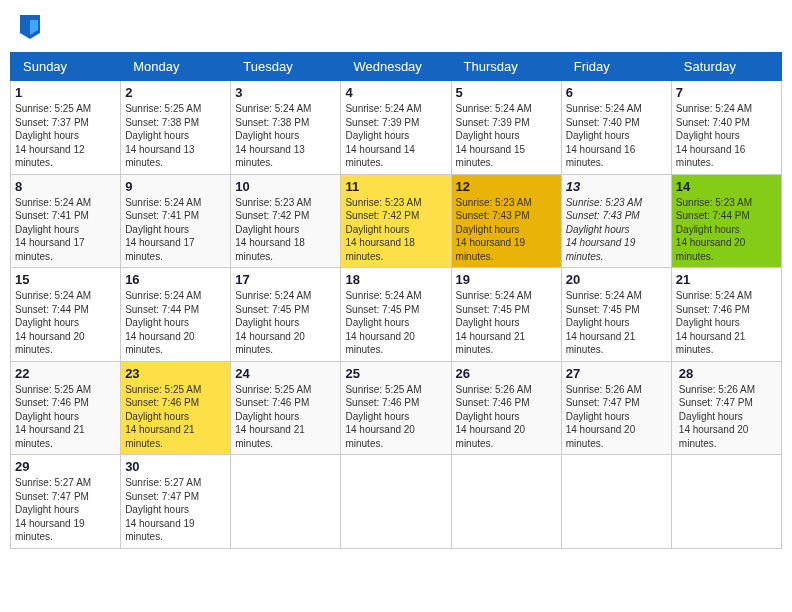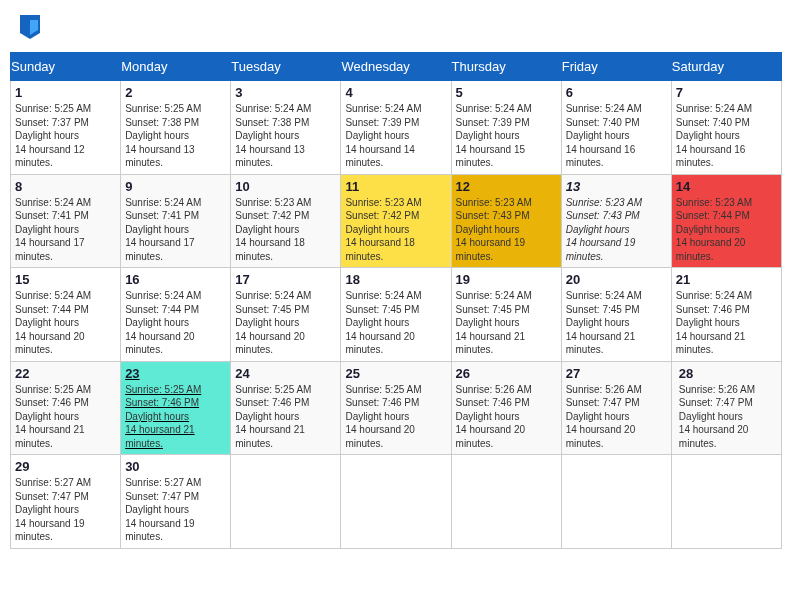--- a/index.html
+++ b/index.html
@@ -55,21 +55,21 @@
       color: #333;
     }
     .calendar {
       width: 100%;
       border-collapse: collapse;
       font-size: 11px;
     }
     .calendar th {
       background-color: #1565c0;
       color: white;
-      padding: 6px 0;
+      padding: 6px 12px;
       text-align: left;
       font-size: 13px;
       font-weight: normal;
       border: 1px solid #1565c0;
     }
     .calendar td {
       border: 1px solid #ccc;
       vertical-align: top;
       padding: 4px 4px;
       width: calc(100% / 7);
@@ -175,21 +175,21 @@
           <div class="day-info">Sunrise: 5:23 AM<br>Sunset: 7:42 PM<br>Daylight hours<br>14 hoursand 18 minutes.</div>
         </td>
         <td style="background: #eab308;">
           <div class="day-num">12</div>
           <div class="day-info">Sunrise: 5:23 AM<br>Sunset: 7:43 PM<br>Daylight hours<br>14 hoursand 19 minutes.</div>
         </td>
         <td style="background: rgb(249, 249, 249); font-style: italic;">
           <div class="day-num">13</div>
           <div class="day-info">Sunrise: 5:23 AM<br>Sunset: 7:43 PM<br>Daylight hours<br>14 hoursand 19 minutes.</div>
         </td>
-        <td style="background: #ef4444;">
+        <td style="background: #84cc16;">
           <div class="day-num">14</div>
           <div class="day-info">Sunrise: 5:23 AM<br>Sunset: 7:44 PM<br>Daylight hours<br>14 hoursand 20 minutes.</div>
         </td>
       </tr>
       <tr>
         <td>
           <div class="day-num">15</div>
           <div class="day-info">Sunrise: 5:24 AM<br>Sunset: 7:44 PM<br>Daylight hours<br>14 hoursand 20 minutes.</div>
         </td>
         <td>
@@ -215,21 +215,21 @@
         <td>
           <div class="day-num">21</div>
           <div class="day-info">Sunrise: 5:24 AM<br>Sunset: 7:46 PM<br>Daylight hours<br>14 hoursand 21 minutes.</div>
         </td>
       </tr>
       <tr>
         <td style="background: rgb(249, 249, 249);">
           <div class="day-num">22</div>
           <div class="day-info">Sunrise: 5:25 AM<br>Sunset: 7:46 PM<br>Daylight hours<br>14 hoursand 21 minutes.</div>
         </td>
-        <td style="background: #5eead4; text-decoration: underline;">
+        <td style="background: #fde047;">
           <div class="day-num">23</div>
           <div class="day-info">Sunrise: 5:25 AM<br>Sunset: 7:46 PM<br>Daylight hours<br>14 hoursand 21 minutes.</div>
         </td>
         <td style="background: rgb(249, 249, 249);">
           <div class="day-num">24</div>
           <div class="day-info">Sunrise: 5:25 AM<br>Sunset: 7:46 PM<br>Daylight hours<br>14 hoursand 21 minutes.</div>
         </td>
         <td style="background: rgb(249, 249, 249);">
           <div class="day-num">25</div>
           <div class="day-info">Sunrise: 5:25 AM<br>Sunset: 7:46 PM<br>Daylight hours<br>14 hoursand 20 minutes.</div>

